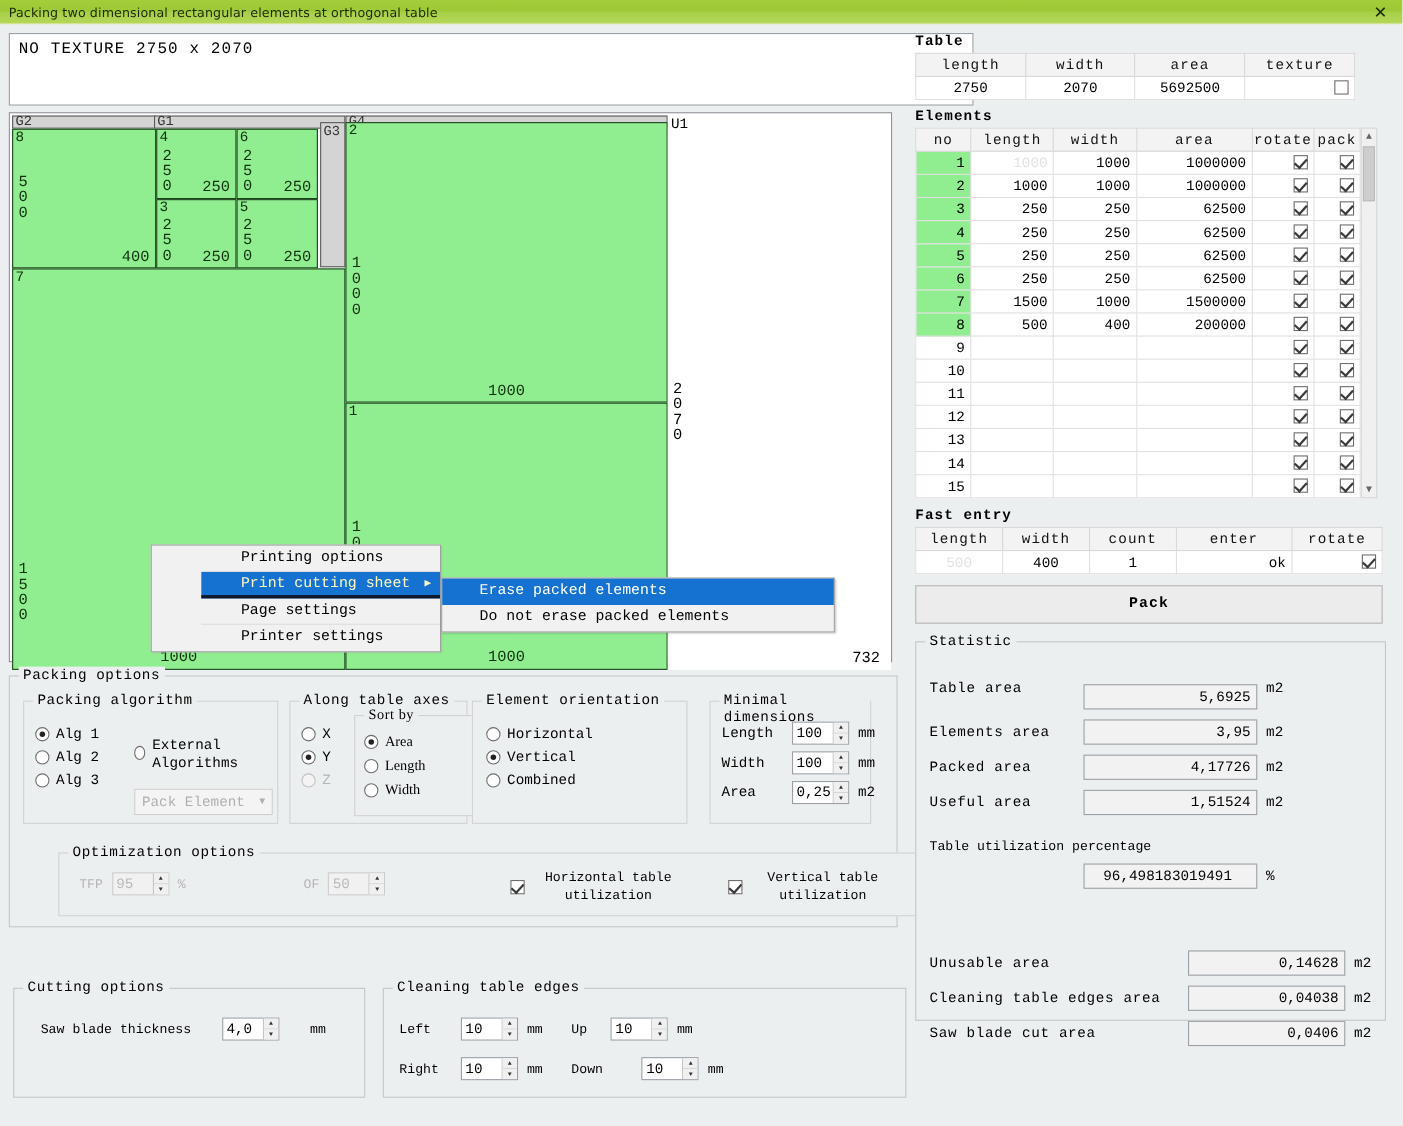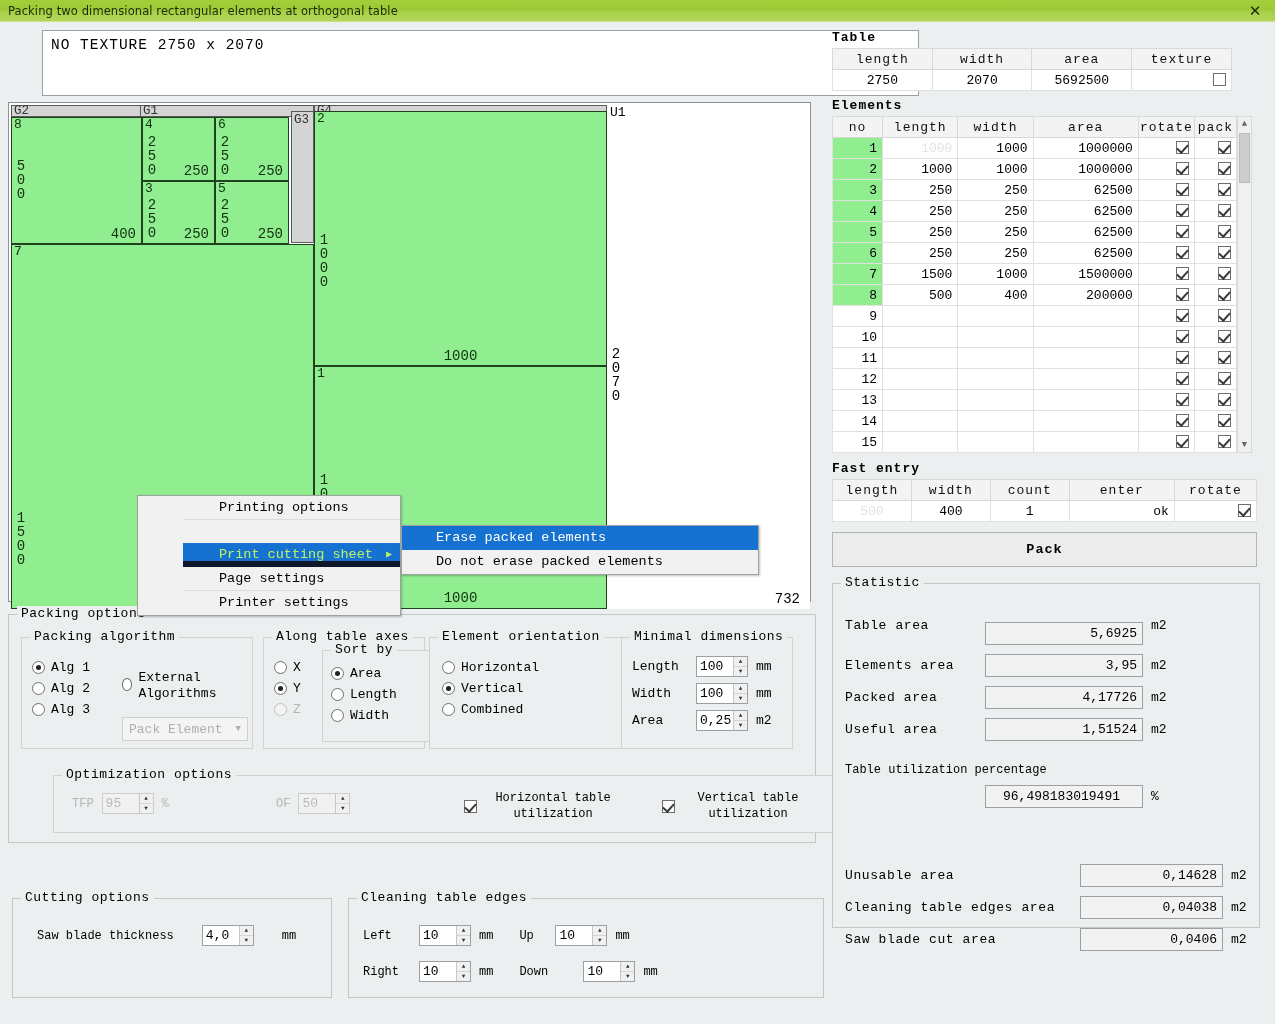--- a/index.html
+++ b/index.html
@@ -30,21 +30,21 @@
     color:#19250a; font-size:15px; font-family:"DejaVu Sans",sans-serif; cursor:pointer;
   }
   
   #root{ position:absolute; top:23px; left:0; width:1275px; height:1001px; }
   #leftcol{ position:absolute; left:8px; top:7px; width:808px; }
   #rightcol{ position:absolute; left:832px; top:7px; width:435px; }
 
   
   #texturebox{
     width:877px; height:66px; background:#fff; border:1px solid #9aa0a6;
-    padding:6px 8px; font-size:14.5px; letter-spacing:1px;margin-left:34px;
+    padding:6px 8px; font-size:14.5px; letter-spacing:1px;
   }
   
   #canvaswrap{
     position:relative; margin-top:6px;
     width:803px; height:500px;
     background:#fff; border:1px solid #8c9196;
   }
   .grp{ position:absolute; background:#d4d4d4; border:1px solid #5a5a5a; }
   .grp>.gl{ position:absolute; left:2px; top:-1px; font-size:12.5px; color:#333; line-height:12px;}
   .el{ position:absolute; background:#90ee90; border:1px solid #1d421d; }
@@ -58,21 +58,21 @@
   .unused>.wlab{ position:absolute; right:10px; bottom:2px; font-size:14px;}
   .totlab{ position:absolute; font-size:14px; writing-mode:vertical-rl; text-orientation:upright; letter-spacing:-2px;}
 
   
   #ctxmenu{ position:absolute; left:128px; top:392px; width:264px;
             background:#f1f1f1; border:1px solid #a0a0a0; z-index:40;
             box-shadow:1px 1px 2px rgba(0,0,0,.25);padding-left:45px;}
   #ctxmenu .mi{ height:24px; line-height:24px; font-size:13.5px; padding-left:36px;
                 border-bottom:1px solid #dcdcdc; position:relative; white-space:nowrap;}
   #ctxmenu .mi:last-child{border-bottom:none;}
-  #ctxmenu .mi.sel{ background:#1572d1; color:#bef264; border-bottom:6px solid #0f172a;margin-top:23px;}
+  #ctxmenu .mi.sel{ background:#1572d1; color:#fef9c3; border-bottom:3px solid #0f172a;}
   #ctxmenu .arrow{ position:absolute; right:8px; top:0; line-height:24px; font-size:10px;}
   #submenu{ position:absolute; left:392px; top:422px; width:358px;
             background:#f1f1f1; border:1px solid #a0a0a0; z-index:41;
             box-shadow:1px 1px 2px rgba(0,0,0,.25);}
   #submenu .mi{ height:24px; line-height:24px; font-size:13.5px; padding-left:34px; white-space:nowrap;}
   #submenu .mi.sel{ background:#1572d1; color:#fff; }
 
   
   .gbox{ position:relative; border:1px solid #c6c6c6; background:#eceff0; }
   .gbox>legend, .gbox>.lg{
@@ -295,21 +295,21 @@
           <div class="optrow">
             <span class="rad on"></span>
             <span class="lbl">Y</span>
           </div>
           <div class="optrow">
             <span class="rad dis"></span>
             <span class="lbl dis-txt">Z</span>
           </div>
         </div>
 
-        <div class="gbox inner" style="position:absolute;left:58px;top:12px;width:116px;height:92px;background:#eceff0;">
+        <div class="gbox inner" style="position:absolute;left:58px;top:12px;width:116px;height:92px;background:#eceff0;font-family:Liberation Serif, serif;">
           <span class="lg">Sort by</span>
           <div style="position:absolute;left:8px;top:9px;">
             <div class="optrow">
               <span class="rad on"></span>
               <span class="lbl">Area</span>
             </div>
             <div class="optrow">
               <span class="rad"></span>
               <span class="lbl">Length</span>
             </div>
@@ -332,21 +332,21 @@
             <span class="rad on"></span>
             <span class="lbl">Vertical</span>
           </div>
           <div class="optrow">
             <span class="rad"></span>
             <span class="lbl">Combined</span>
           </div>
         </div>
       </div>
 
-      <div class="gbox inner" style="position:absolute;left:612px;top:22px;width:172px;height:112px;">
+      <div class="gbox inner" style="position:absolute;left:636px;top:22px;width:147px;height:112px;">
         <span class="lg">Minimal dimensions</span>
         <div style="position:absolute;left:10px;top:12px;">
           <div class="optrow" style="gap:8px;">
             <span class="lbl" style="width:56px;">Length</span>
             <span class="spin">
               <span class="v">100</span>
               <span class="btns">
                   <div>▲</div>
                   <div>▼</div>
                 </span>

